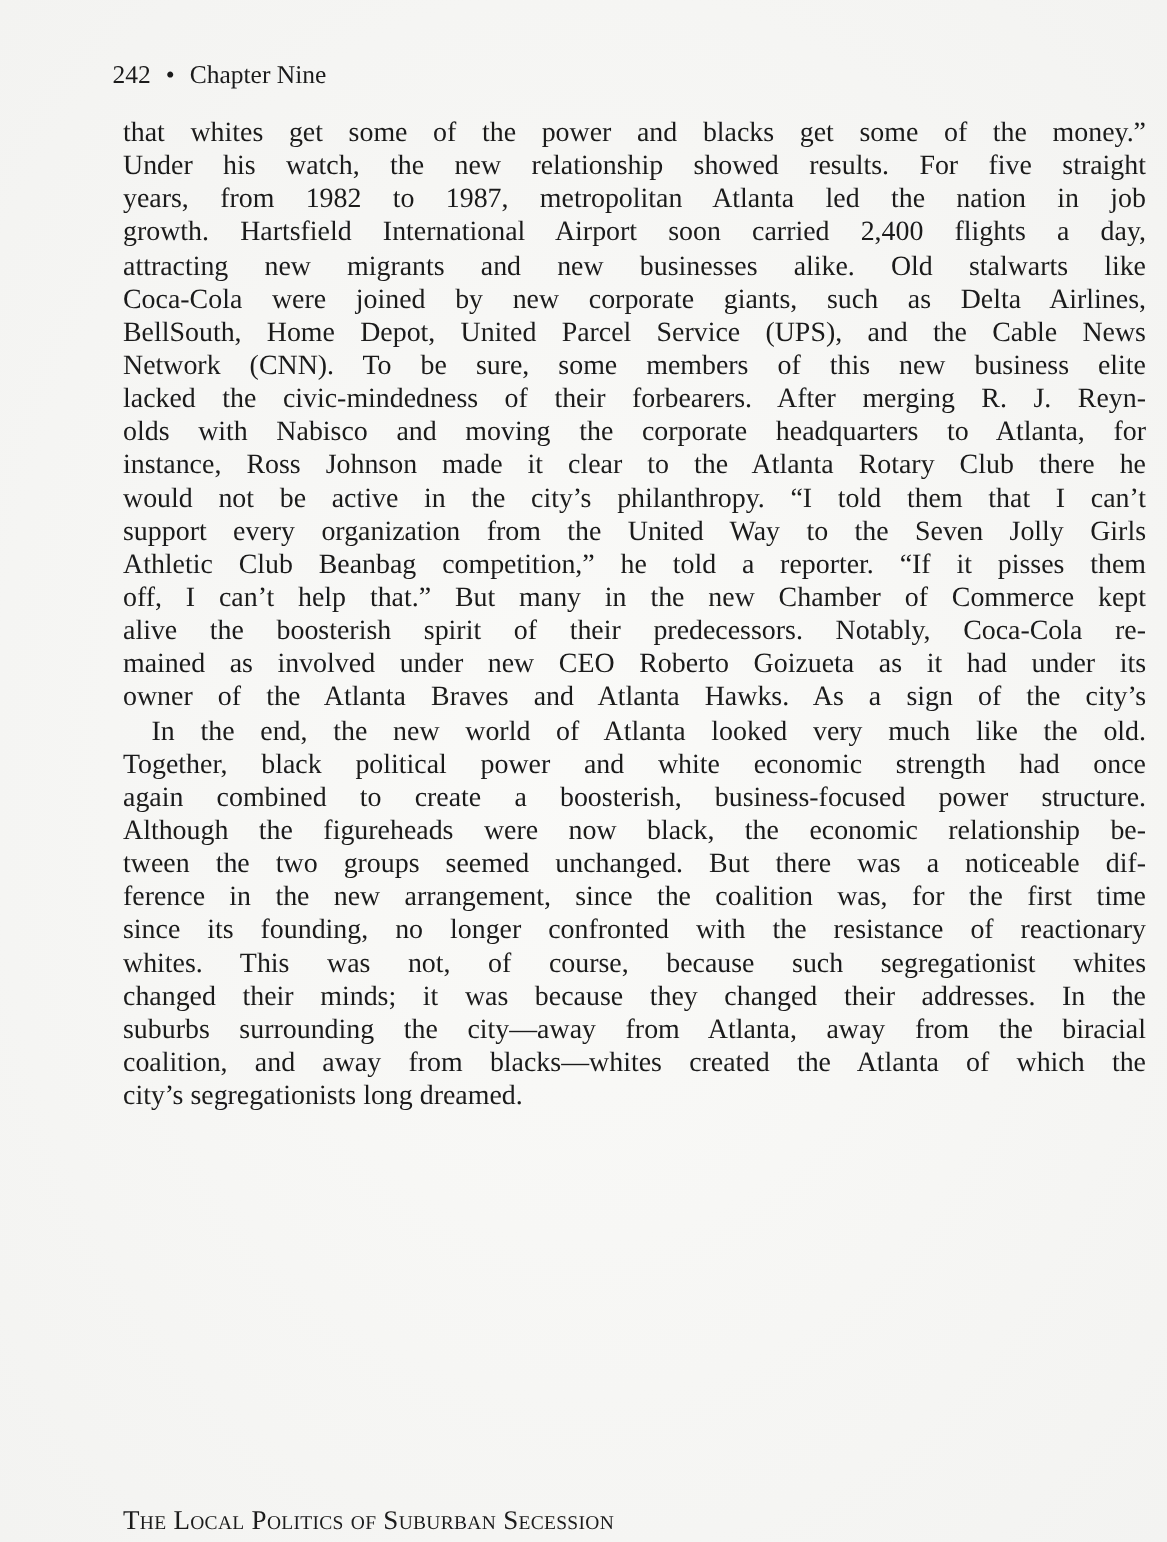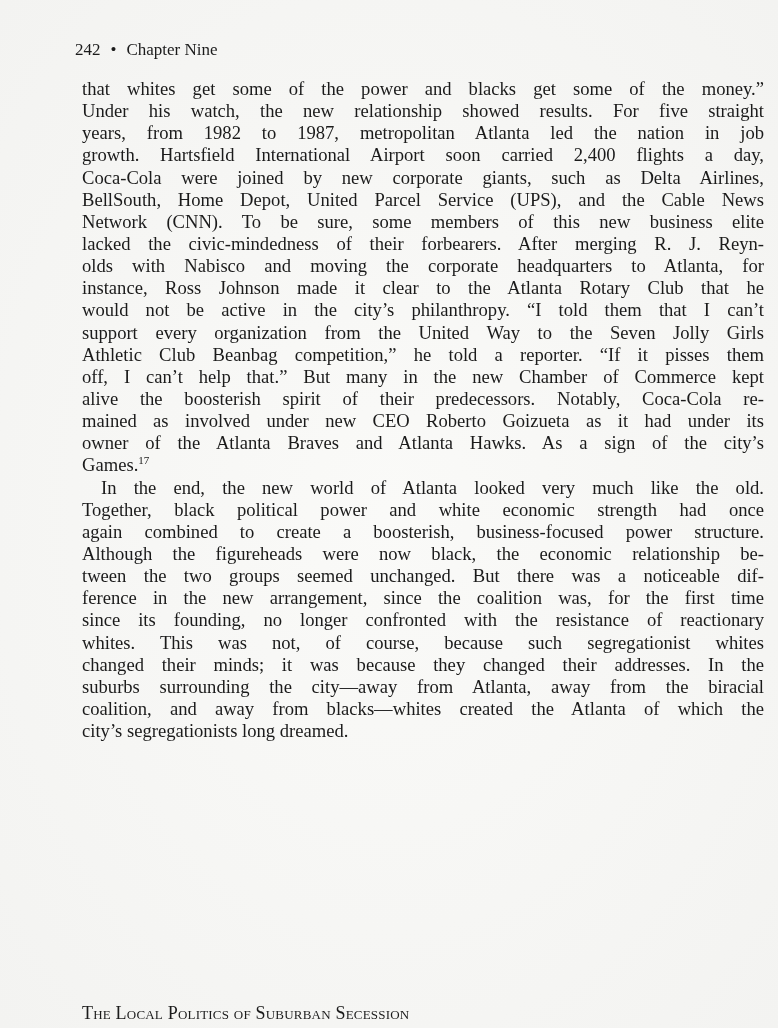--- a/index.html
+++ b/index.html
@@ -36,34 +36,34 @@
   <div class="running-head">
     <span>242</span><span class="bullet">•</span><span>Chapter Nine</span>
   </div>
 
   <div class="body-text">
     <div id="para-0">
         <div class="line"><span>that whites get some of the power and blacks get some of the money.”</span></div>
         <div class="line"><span>Under his watch, the new relationship showed results. For five straight</span></div>
         <div class="line"><span>years, from 1982 to 1987, metropolitan Atlanta led the nation in job</span></div>
         <div class="line"><span>growth. Hartsfield International Airport soon carried 2,400 flights a day,</span></div>
+        <div class="line"><span>attracting new migrants and new businesses alike. Old stalwarts like</span></div>
         <div class="line"><span>Coca-Cola were joined by new corporate giants, such as Delta Airlines,</span></div>
         <div class="line"><span>BellSouth, Home Depot, United Parcel Service (UPS), and the Cable News</span></div>
         <div class="line"><span>Network (CNN). To be sure, some members of this new business elite</span></div>
         <div class="line"><span>lacked the civic-mindedness of their forbearers. After merging R. J. Reyn-</span></div>
         <div class="line"><span>olds with Nabisco and moving the corporate headquarters to Atlanta, for</span></div>
-        <div class="line"><span>instance, Ross Johnson made it clear to the Atlanta Rotary Club that he</span></div>
+        <div class="line"><span>instance, Ross Johnson made it clear to the Atlanta Rotary Club there he</span></div>
         <div class="line"><span>would not be active in the city’s philanthropy. “I told them that I can’t</span></div>
         <div class="line"><span>support every organization from the United Way to the Seven Jolly Girls</span></div>
         <div class="line"><span>Athletic Club Beanbag competition,” he told a reporter. “If it pisses them</span></div>
         <div class="line"><span>off, I can’t help that.” But many in the new Chamber of Commerce kept</span></div>
         <div class="line"><span>alive the boosterish spirit of their predecessors. Notably, Coca-Cola re-</span></div>
         <div class="line"><span>mained as involved under new CEO Roberto Goizueta as it had under its</span></div>
         <div class="line"><span>owner of the Atlanta Braves and Atlanta Hawks. As a sign of the city’s</span></div>
-        <div class="line last"><span>Games.</span><sup>17</sup></div>
       </div>
     <div id="para-1">
         <div class="line indent"><span>In the end, the new world of Atlanta looked very much like the old.</span></div>
         <div class="line"><span>Together, black political power and white economic strength had once</span></div>
         <div class="line"><span>again combined to create a boosterish, business-focused power structure.</span></div>
         <div class="line"><span>Although the figureheads were now black, the economic relationship be-</span></div>
         <div class="line"><span>tween the two groups seemed unchanged. But there was a noticeable dif-</span></div>
         <div class="line"><span>ference in the new arrangement, since the coalition was, for the first time</span></div>
         <div class="line"><span>since its founding, no longer confronted with the resistance of reactionary</span></div>
         <div class="line"><span>whites. This was not, of course, because such segregationist whites</span></div>

